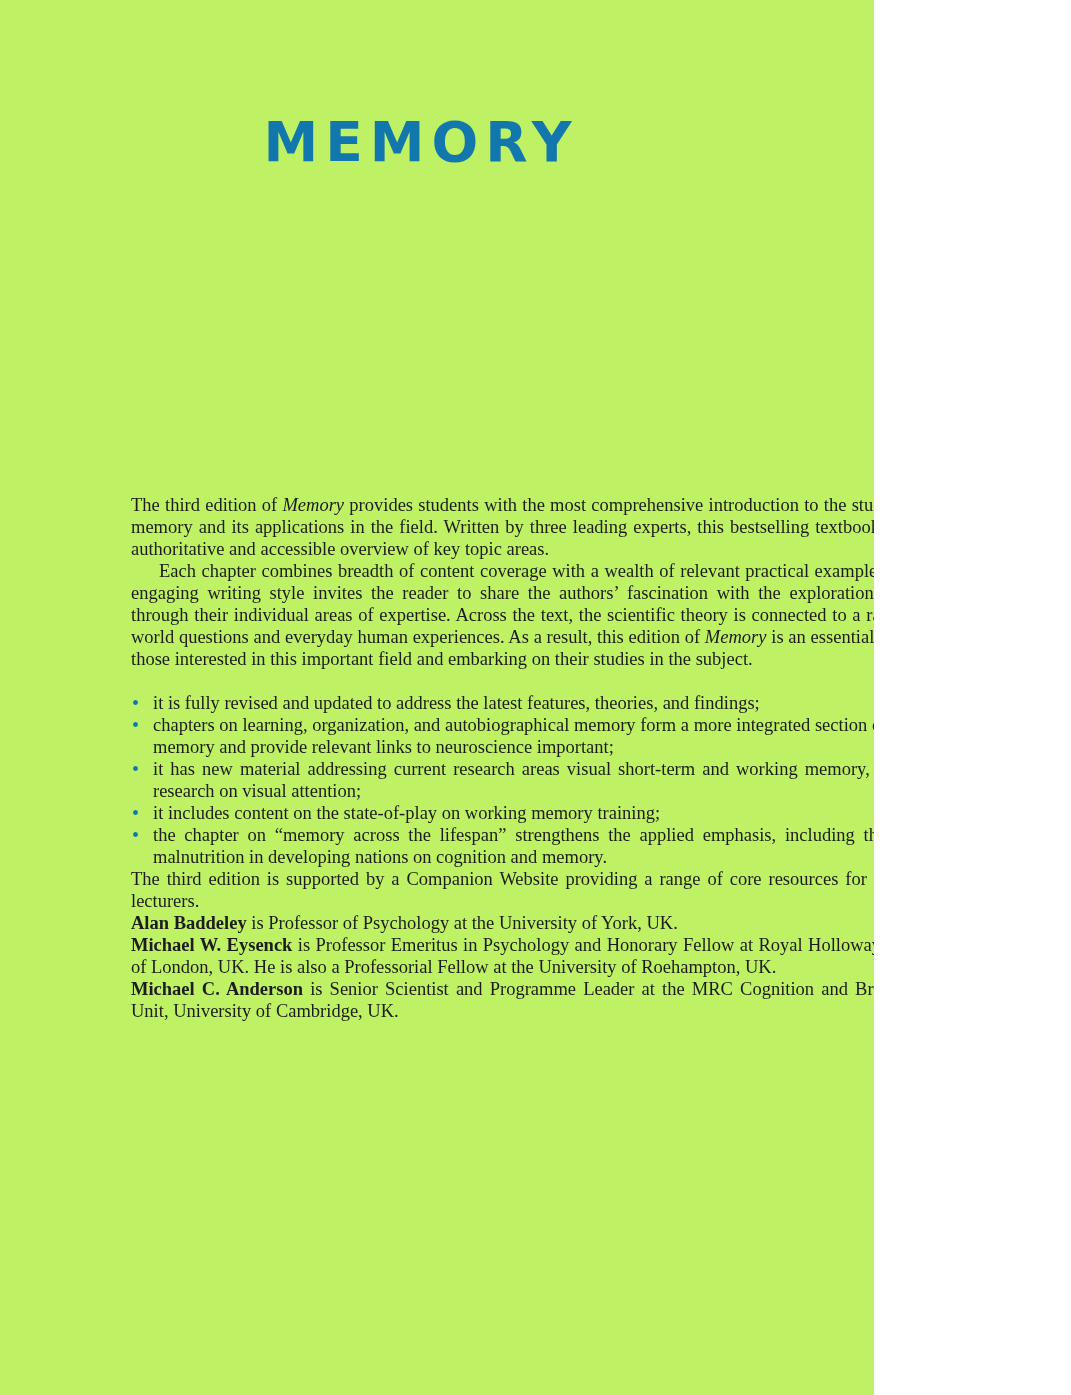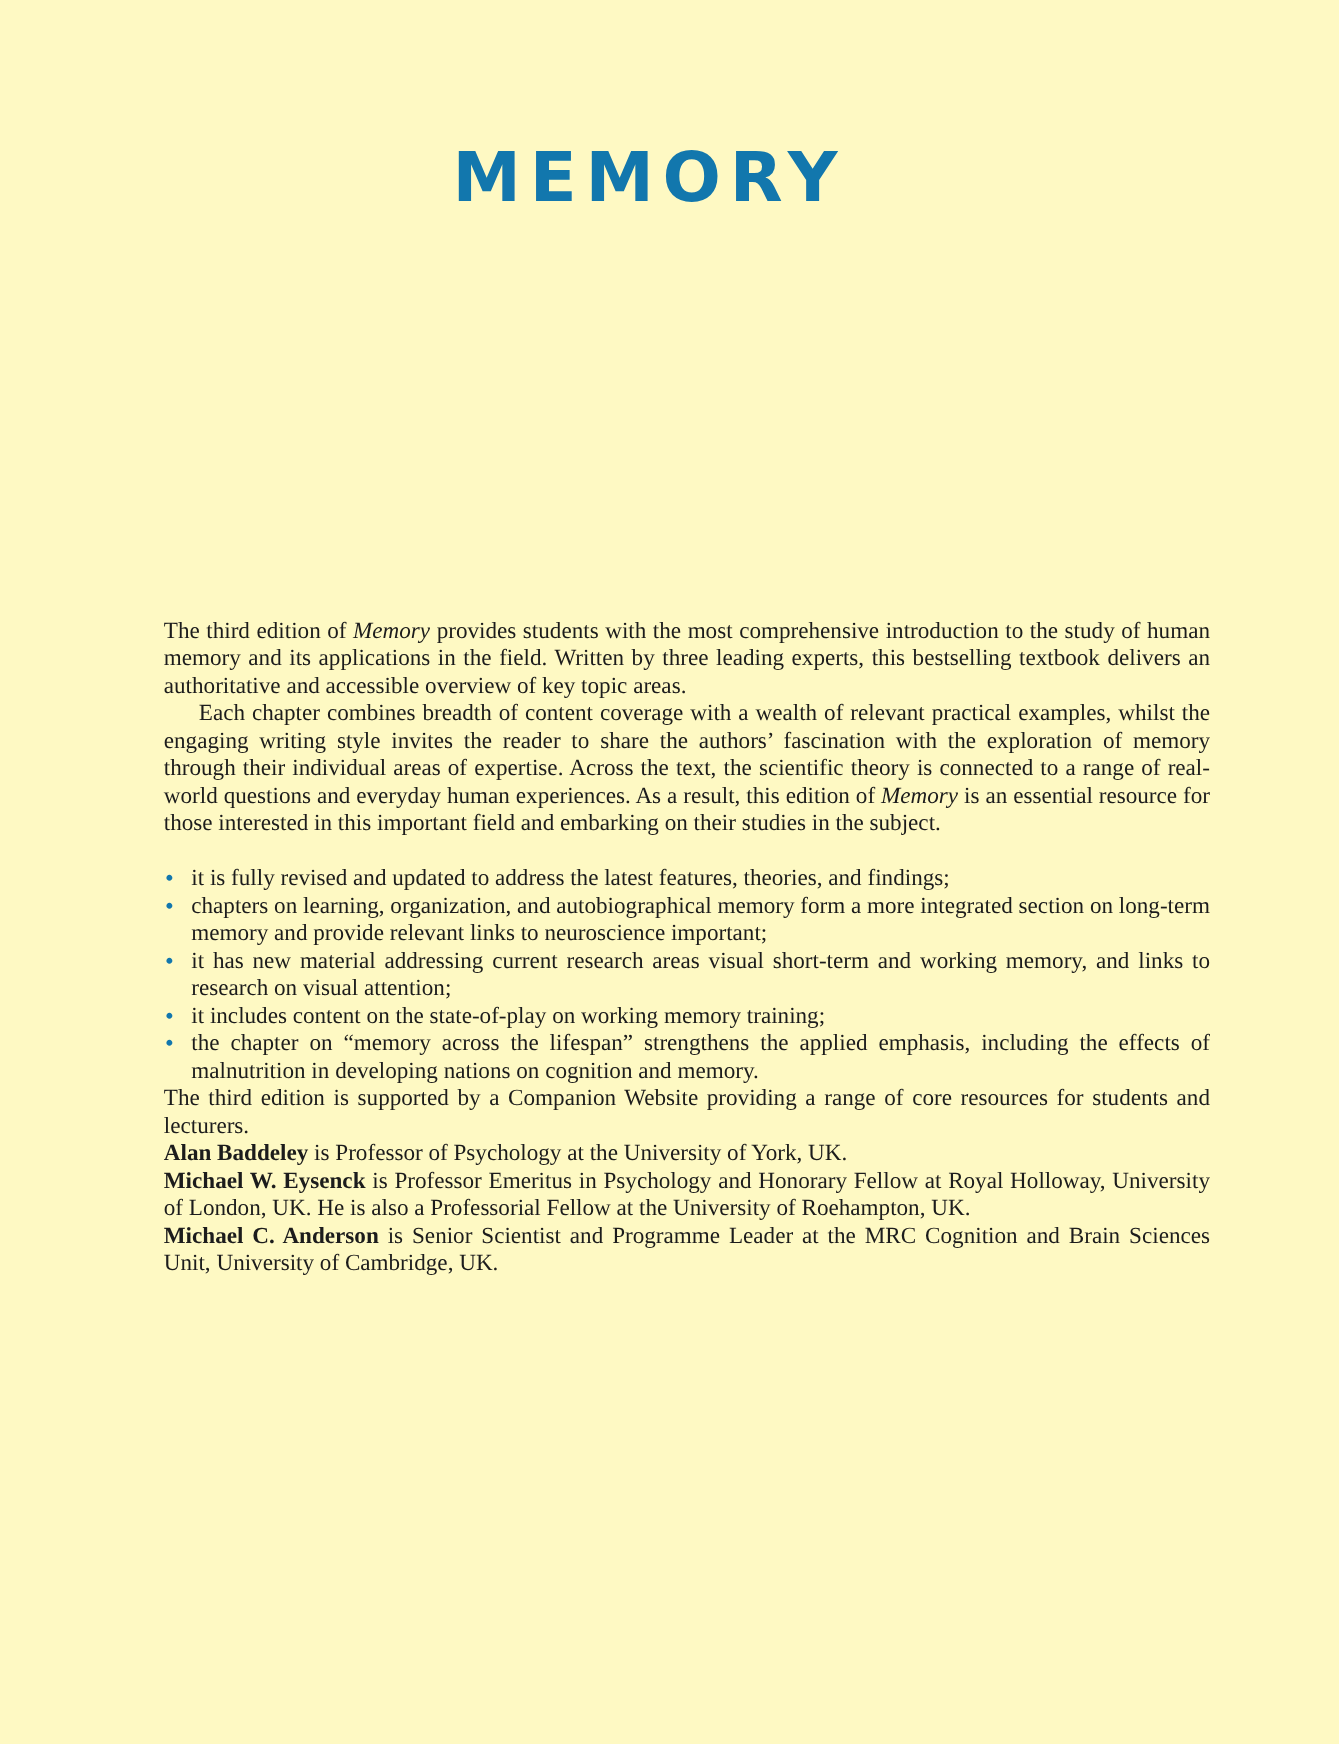--- a/index.html
+++ b/index.html
@@ -2,23 +2,23 @@
 <html style="--accent: #1277ad;"><head>
 <meta charset="utf-8">
 <style>
   html, body {
     margin: 0;
     padding: 0;
     background: #ffffff;
   }
   .page {
     position: relative;
-    width: 1071px;
+    width: 874px;
     height: 1395px;
-    background: #fef9c3;
+    background: #bef264;
     overflow: hidden;
   }
   .title {
     position: absolute;
     top: 114px;
     left: -16px;
     width: 100%;
     margin: 0;
     text-align: center;
     font-family: "DejaVu Sans", sans-serif;

